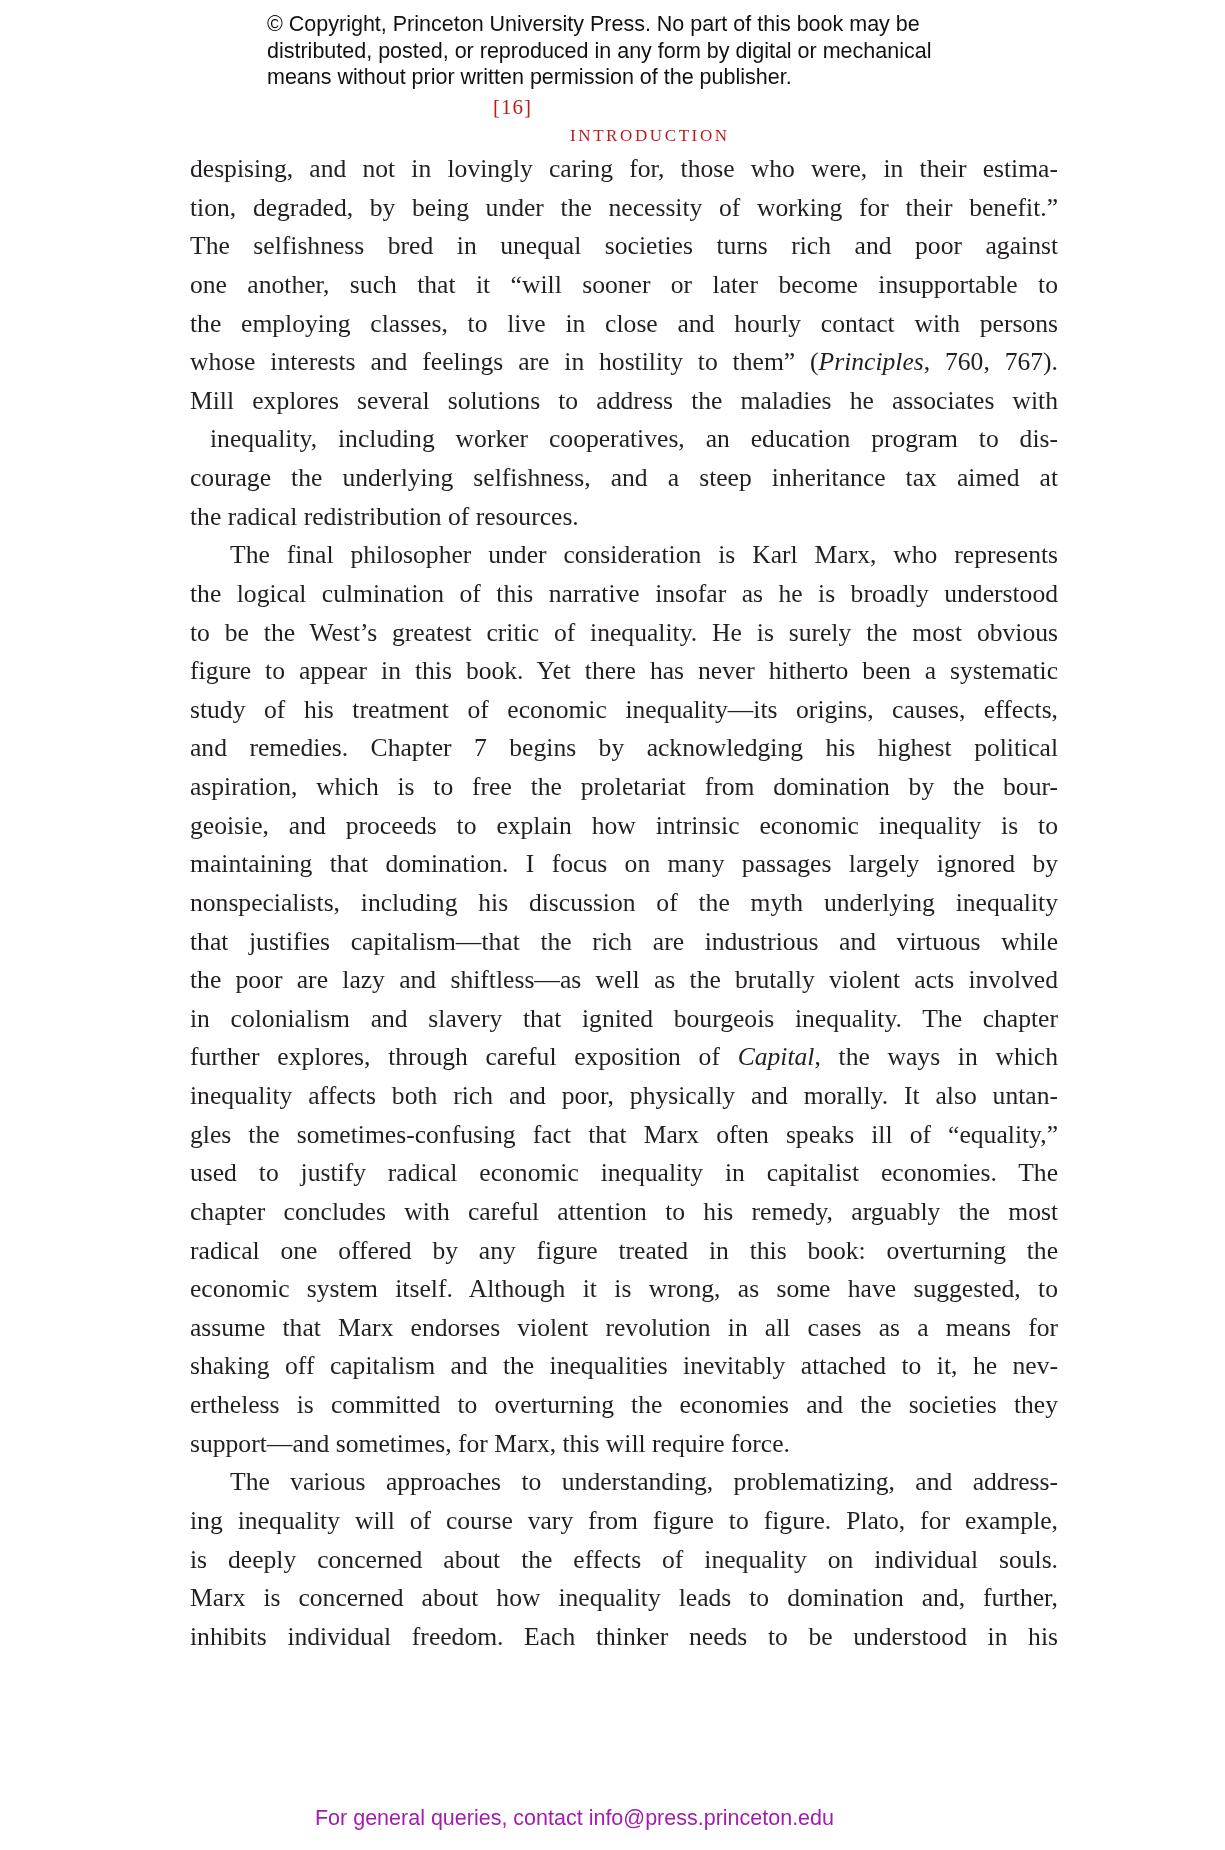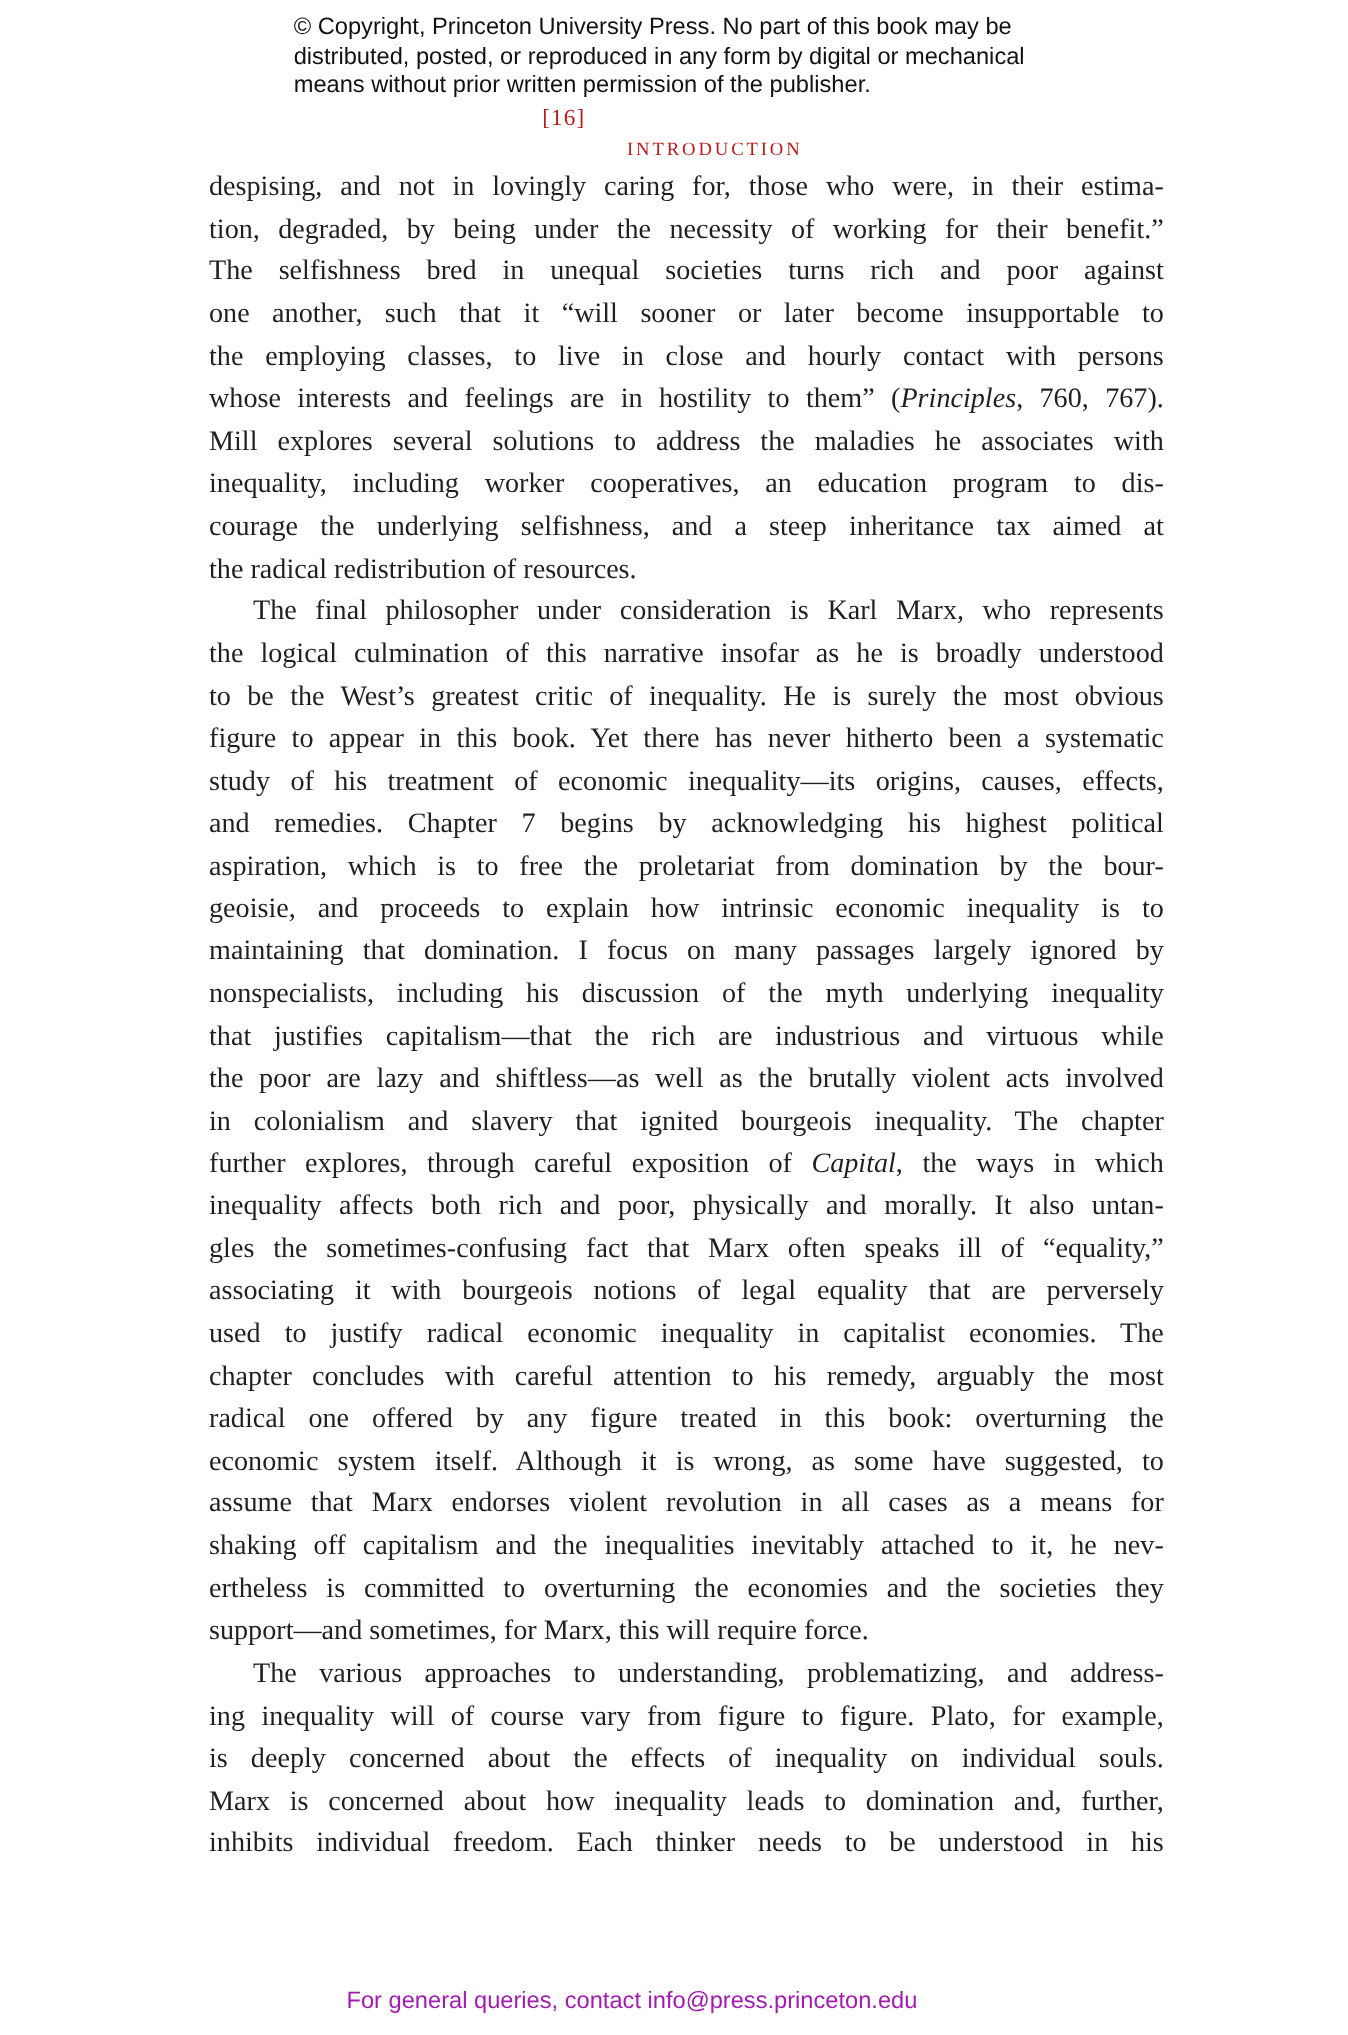--- a/index.html
+++ b/index.html
@@ -44,40 +44,39 @@
 </div>
 
 <div class="body-text" id="body-text">
     <div class="line" style="white-space: nowrap; word-spacing: 0px;">despising, and not in lovingly caring for, those who were, in their estima-</div>
     <div class="line" style="white-space: nowrap; word-spacing: 0px;">tion, degraded, by being under the necessity of working for their benefit.”</div>
     <div class="line" style="white-space: nowrap; word-spacing: 0px;">The selfishness bred in unequal societies turns rich and poor against</div>
     <div class="line" style="white-space: nowrap; word-spacing: 0px; font-family: Liberation Serif, serif;">one another, such that it “will sooner or later become insupportable to</div>
     <div class="line" style="white-space: nowrap; word-spacing: 0px;">the employing classes, to live in close and hourly contact with persons</div>
     <div class="line" style="white-space: nowrap; letter-spacing: -1.62007e-05px;"><span>whose interests and feelings are in hostility to them” (</span><i>Principles</i><span>, 760, 767).</span></div>
     <div class="line" style="white-space: nowrap; word-spacing: 0px;">Mill explores several solutions to address the maladies he associates with</div>
-    <div class="line" style="white-space: nowrap; word-spacing: 0px;">inequality, including worker cooperatives, an education program to dis-</div>
+    <div class="line" style="white-space: nowrap; word-spacing: 0px; margin-left: 20px;">inequality, including worker cooperatives, an education program to dis-</div>
     <div class="line" style="white-space: nowrap; word-spacing: 0px;">courage the underlying selfishness, and a steep inheritance tax aimed at</div>
     <div class="line last" style="white-space: nowrap;">the radical redistribution of resources.</div>
     <div class="line indent" style="white-space: nowrap; word-spacing: 0px;">The final philosopher under consideration is Karl Marx, who represents</div>
     <div class="line" style="white-space: nowrap; word-spacing: 0px;">the logical culmination of this narrative insofar as he is broadly understood</div>
     <div class="line" style="white-space: nowrap; word-spacing: 0px;">to be the West’s greatest critic of inequality. He is surely the most obvious</div>
     <div class="line" style="white-space: nowrap; word-spacing: 0px;">figure to appear in this book. Yet there has never hitherto been a systematic</div>
     <div class="line" style="white-space: nowrap; word-spacing: 0px;">study of his treatment of economic inequality—its origins, causes, effects,</div>
     <div class="line" style="white-space: nowrap; word-spacing: 0px;">and remedies. Chapter 7 begins by acknowledging his highest political</div>
     <div class="line" style="white-space: nowrap; word-spacing: 0px;">aspiration, which is to free the proletariat from domination by the bour-</div>
     <div class="line" style="white-space: nowrap; word-spacing: 0px;">geoisie, and proceeds to explain how intrinsic economic inequality is to</div>
     <div class="line" style="white-space: nowrap; word-spacing: 0px;">maintaining that domination. I focus on many passages largely ignored by</div>
     <div class="line" style="white-space: nowrap; word-spacing: 0px;">nonspecialists, including his discussion of the myth underlying inequality</div>
     <div class="line" style="white-space: nowrap; word-spacing: 0px;">that justifies capitalism—that the rich are industrious and virtuous while</div>
     <div class="line" style="white-space: nowrap; word-spacing: 0px;">the poor are lazy and shiftless—as well as the brutally violent acts involved</div>
     <div class="line" style="white-space: nowrap; word-spacing: 0px;">in colonialism and slavery that ignited bourgeois inequality. The chapter</div>
     <div class="line" style="white-space: nowrap; word-spacing: 0px;"><span>further explores, through careful exposition of </span><i>Capital</i><span>, the ways in which</span></div>
     <div class="line" style="white-space: nowrap; word-spacing: 0px;">inequality affects both rich and poor, physically and morally. It also untan-</div>
     <div class="line" style="white-space: nowrap; word-spacing: 0px;">gles the sometimes-confusing fact that Marx often speaks ill of “equality,”</div>
-    <div class="line" style="white-space: nowrap; word-spacing: 0px;">associating it with bourgeois notions of legal equality that are perversely</div>
     <div class="line" style="white-space: nowrap; word-spacing: 0px;">used to justify radical economic inequality in capitalist economies. The</div>
     <div class="line" style="white-space: nowrap; word-spacing: 0px;">chapter concludes with careful attention to his remedy, arguably the most</div>
     <div class="line" style="white-space: nowrap; word-spacing: 0px;">radical one offered by any figure treated in this book: overturning the</div>
     <div class="line" style="white-space: nowrap; word-spacing: 0px;">economic system itself. Although it is wrong, as some have suggested, to</div>
     <div class="line" style="white-space: nowrap; word-spacing: 0px;">assume that Marx endorses violent revolution in all cases as a means for</div>
     <div class="line" style="white-space: nowrap; word-spacing: 0px;">shaking off capitalism and the inequalities inevitably attached to it, he nev-</div>
     <div class="line" style="white-space: nowrap; word-spacing: 0px;">ertheless is committed to overturning the economies and the societies they</div>
     <div class="line last" style="white-space: nowrap;">support—and sometimes, for Marx, this will require force.</div>
     <div class="line indent" style="white-space: nowrap; word-spacing: 0px;">The various approaches to understanding, problematizing, and address-</div>
     <div class="line" style="white-space: nowrap; word-spacing: 0px;">ing inequality will of course vary from figure to figure. Plato, for example,</div>

